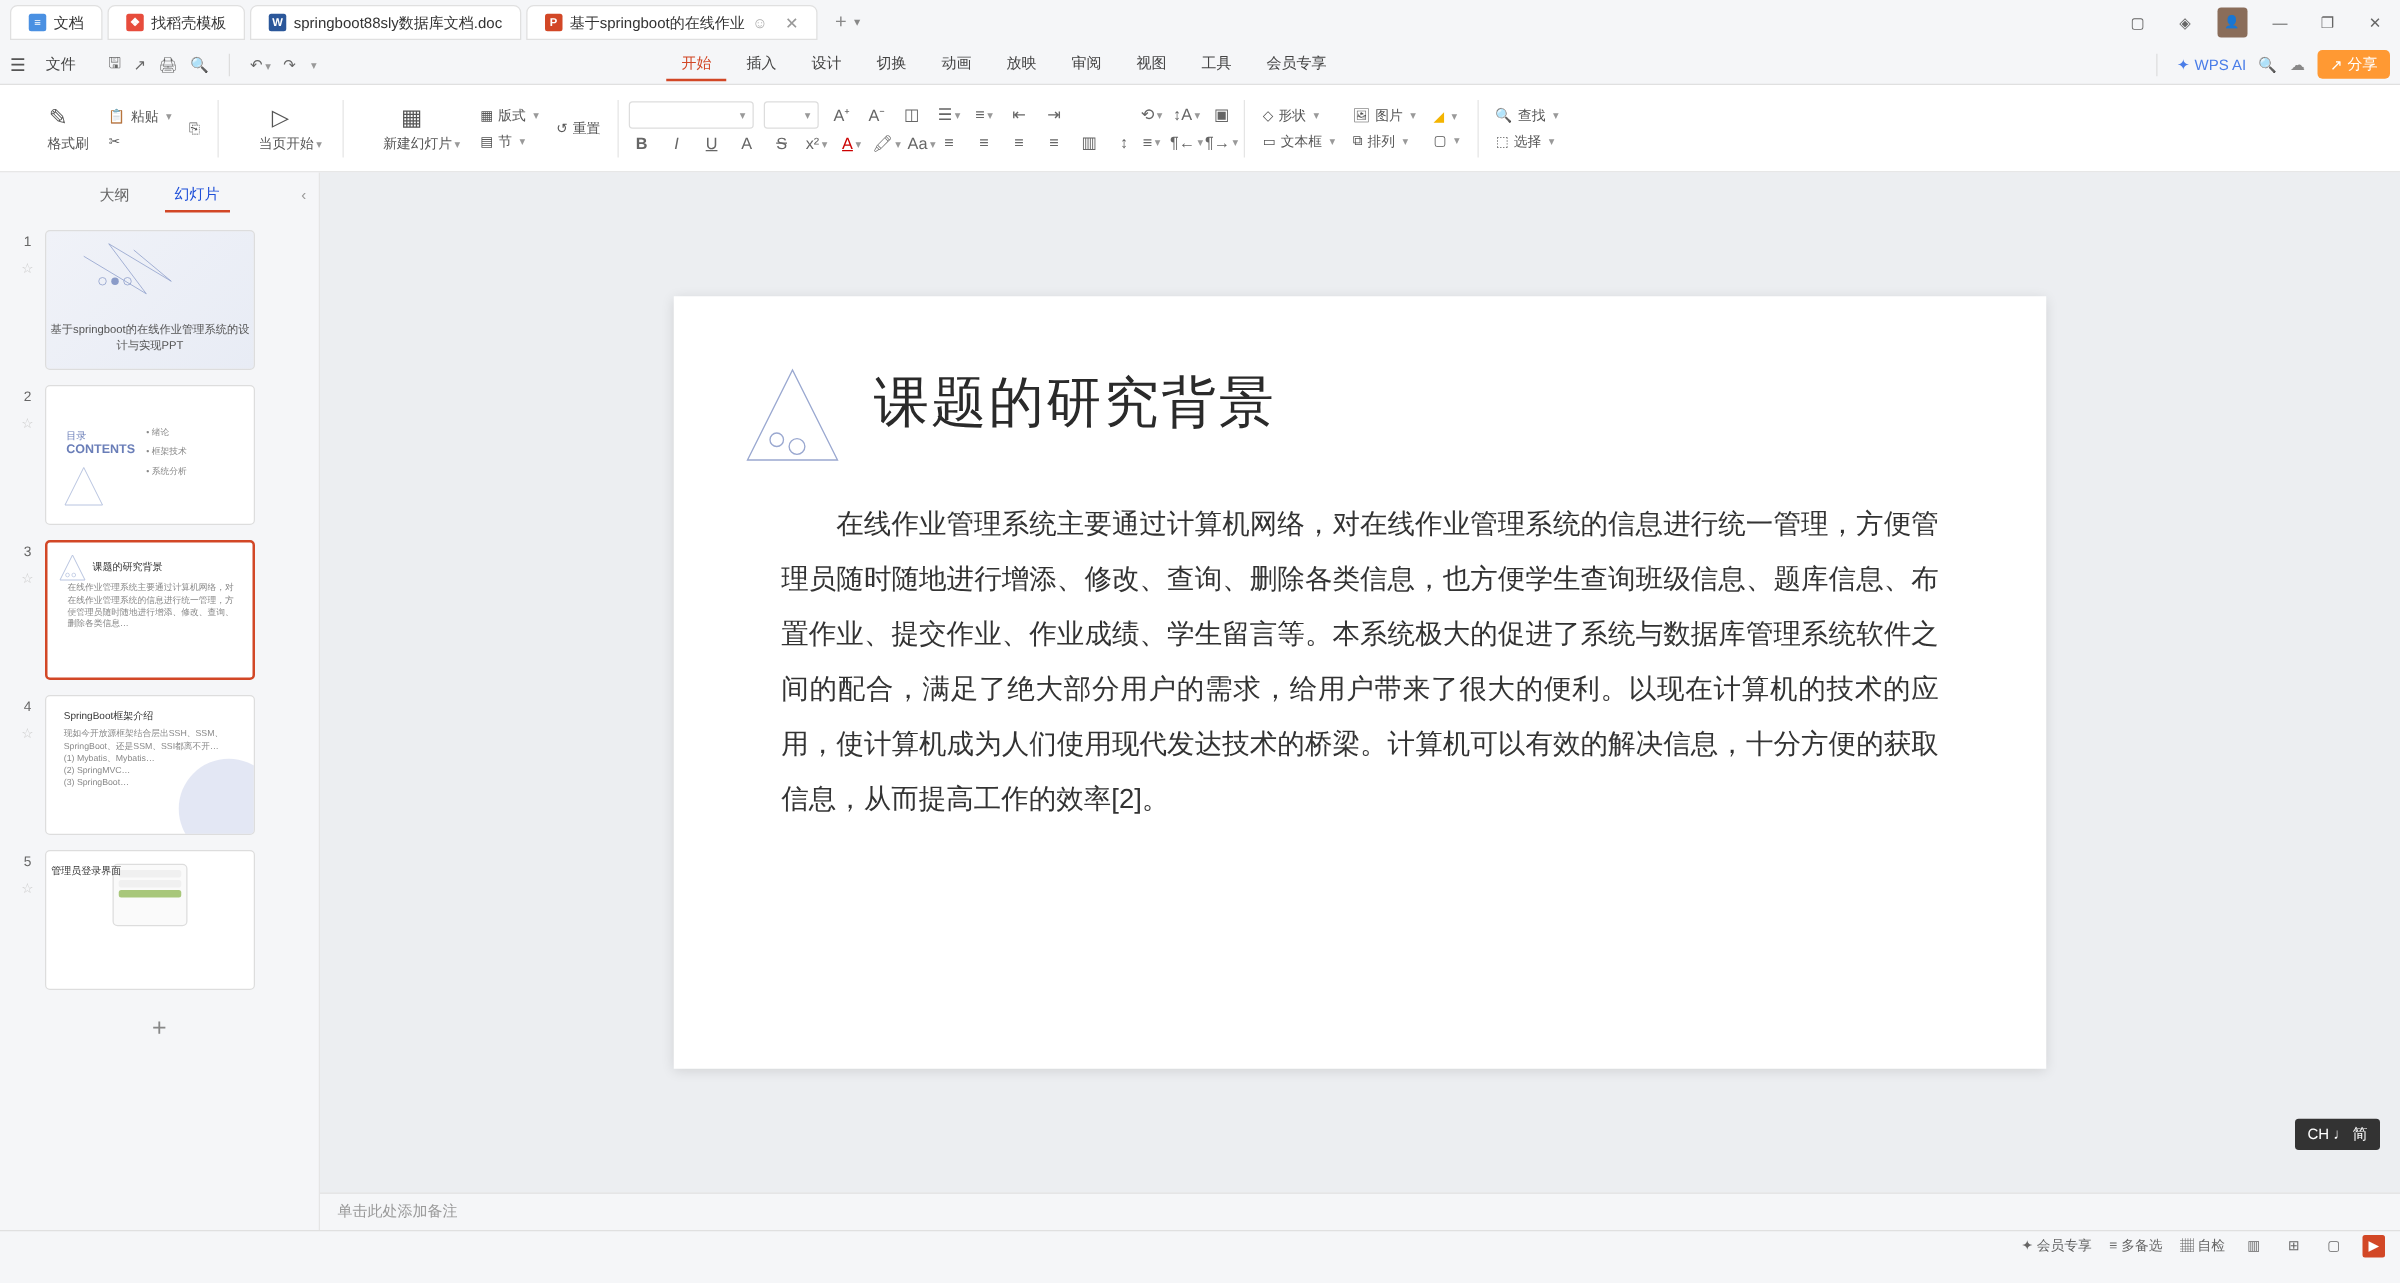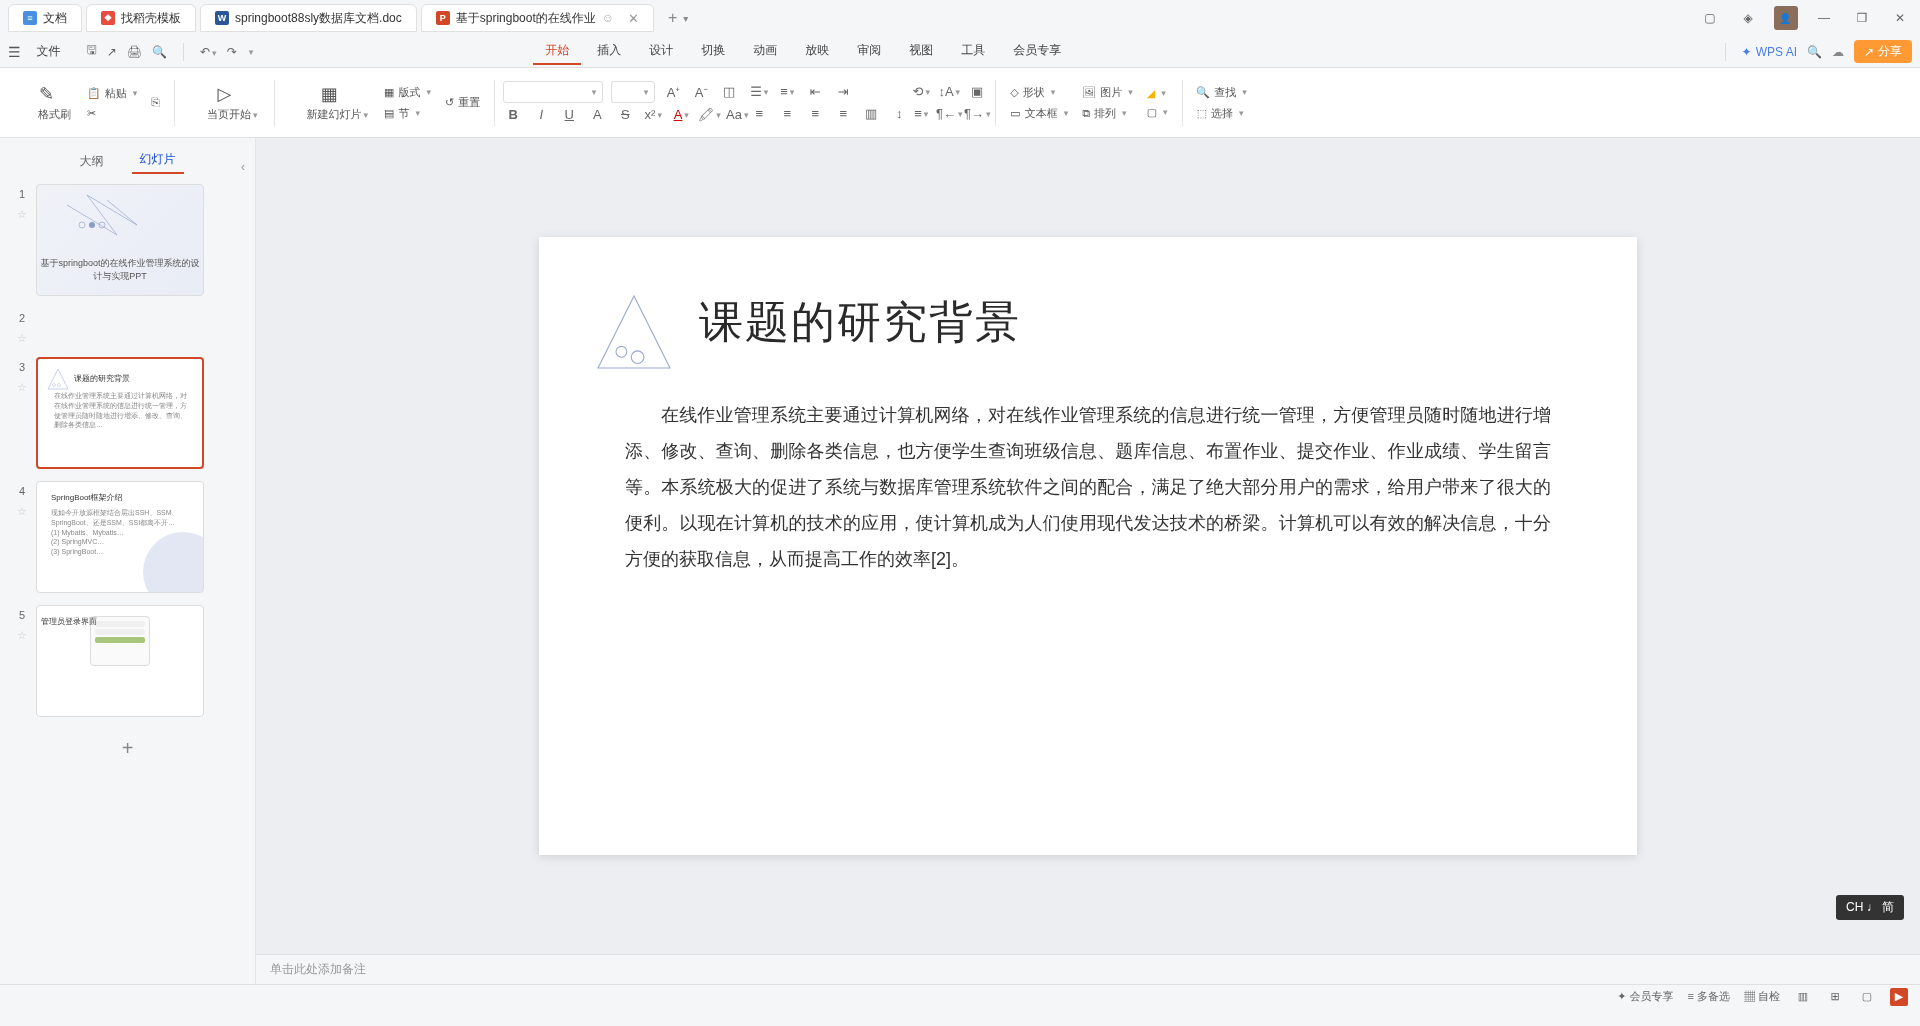--- a/index.html
+++ b/index.html
@@ -44,21 +44,21 @@
 .rstack-item { display:flex; align-items:center; gap:4px; padding:2px 6px; cursor:pointer; color:#555; font-size:11px; }
 .font-combo { width:100px; height:22px; border:1px solid #ddd; border-radius:3px; padding:0 6px; background:#fff; font-size:11px; display:flex; align-items:center; }
 .size-combo { width:44px; height:22px; border:1px solid #ddd; border-radius:3px; padding:0 6px; background:#fff; font-size:11px; display:flex; align-items:center; }
 .fmt-row { display:flex; gap:8px; align-items:center; }
 .fmt-btn { width:20px; height:20px; display:flex; align-items:center; justify-content:center; cursor:pointer; color:#666; font-size:13px; }
 .dd { font-size:9px; color:#999; margin-left:2px; }
 
 
 .workspace { display:flex; height:calc(1026px - 36px - 32px - 70px - 24px - 18px); }
 .side-panel { width:256px; background:#f5f6f8; display:flex; flex-direction:column; border-right:1px solid #e5e5e5; }
-.side-tabs { display:flex; align-items:flex-end; height:36px; padding:0 20px; justify-content:center; gap:20px; position:relative; }
+.side-tabs { display:flex; align-items:center; height:36px; padding:0 20px; justify-content:center; gap:20px; position:relative; }
 .stab { padding:4px 8px; cursor:pointer; color:#666; }
 .stab.active { color:#1d4ed8; border-bottom:2px solid #d24726; font-weight:500; }
 .side-collapse { position:absolute; right:10px; color:#999; cursor:pointer; }
 .thumbs { flex:1; overflow-y:auto; padding:10px 16px; }
 .thumb-row { display:flex; align-items:flex-start; gap:8px; margin-bottom:12px; }
 .thumb-num { width:12px; font-size:11px; color:#666; display:flex; flex-direction:column; align-items:center; gap:8px; padding-top:4px; }
 .star { color:#ccc; font-size:11px; cursor:pointer; }
 .thumb { width:168px; height:112px; background:#fff; border:1px solid #ddd; border-radius:4px; cursor:pointer; position:relative; overflow:hidden; }
 .thumb.t3 { height:112px; }
 .thumb.selected { border:2px solid #d24726; }
@@ -66,21 +66,21 @@
 .thumb-add { display:flex; justify-content:center; padding:8px; }
 .add-btn { font-size:20px; color:#888; cursor:pointer; }
 
 
 .canvas-area { flex:1; background:#eceef1; display:flex; flex-direction:column; position:relative; }
 .slide-wrap { flex:1; display:flex; align-items:center; justify-content:center; padding:20px; }
 .slide { width:1098px; height:618px; background:#fff; box-shadow:0 2px 10px rgba(0,0,0,0.12); position:relative; overflow:hidden; }
 .slide-icon { position:absolute; left:50px; top:50px; }
 .slide-icon svg { width:90px; height:90px; }
 .slide-title { position:absolute; left:160px; top:56px; font-size:44px; font-weight:500; color:#2a2a2a; letter-spacing:2px; }
-.slide-body { position:absolute; left:86px; top:160px; right:86px; font-size:18px; line-height:2.0; color:#333; text-align:justify; text-indent:2em; }
+.slide-body { position:absolute; left:86px; top:160px; right:86px; font-size:22px; line-height:2.0; color:#333; text-align:justify; text-indent:2em; }
 .watermark { position:absolute; left:50%; top:50%; transform:translate(-50%,-50%); font-size:46px; color:#e74c3c; font-weight:400; pointer-events:none; letter-spacing:2px; opacity:0.95; }
 .notes { height:30px; background:#f5f6f8; border-top:1px solid #e0e0e0; padding:6px 14px; color:#999; font-size:12px; }
 
 
 .statusbar { height:24px; background:#f5f6f8; border-top:1px solid #e0e0e0; display:flex; align-items:center; padding:0 12px; font-size:11px; color:#666; }
 .status-right { margin-left:auto; display:flex; align-items:center; gap:14px; }
 .view-btn { width:18px; height:18px; display:flex; align-items:center; justify-content:center; cursor:pointer; border-radius:2px; }
 .view-btn.active { background:#d24726; color:#fff; }
 
 .ime-badge { position:absolute; right:16px; bottom:64px; background:#333; color:#fff; padding:4px 10px; border-radius:3px; font-size:12px; display:flex; align-items:center; gap:6px; }
@@ -299,20 +299,34 @@
           </svg>
           <div class="t1-title" style="position:absolute;top:52px;width:100%;text-align:center">基于springboot的在线作业管理系统的设计与实现PPT</div>
         </div>
       </div>
 
       <div class="thumb-row">
         <div class="thumb-num">
             <span>2</span>
             <span class="star">☆</span>
           </div>
+        <div class="thumb">
+          <div style="position:absolute;left:16px;top:34px">
+            <div style="font-size:8px;color:#6a7eb8">目录</div>
+            <div class="t2-contents">CONTENTS</div>
+          </div>
+          <div style="position:absolute;left:80px;top:30px;font-size:7px;color:#888;line-height:2.2">
+            <div>• <span>绪论</span></div>
+            <div>• <span>框架技术</span></div>
+            <div>• <span>系统分析</span></div>
+          </div>
+          <svg width="40" height="40" style="position:absolute;left:10px;top:60px">
+              <polygon points="5,35 20,5 35,35" fill="none" stroke="#b8c4e0" stroke-width="0.8"></polygon>
+            </svg>
+        </div>
       </div>
 
       <div class="thumb-row">
         <div class="thumb-num">
             <span>3</span>
             <span class="star">☆</span>
           </div>
         <div class="thumb t3 selected">
           <svg width="24" height="24" style="position:absolute;left:8px;top:8px">
               <polygon points="2,22 12,2 22,22" fill="none" stroke="#b8c4e0" stroke-width="0.8"></polygon>

